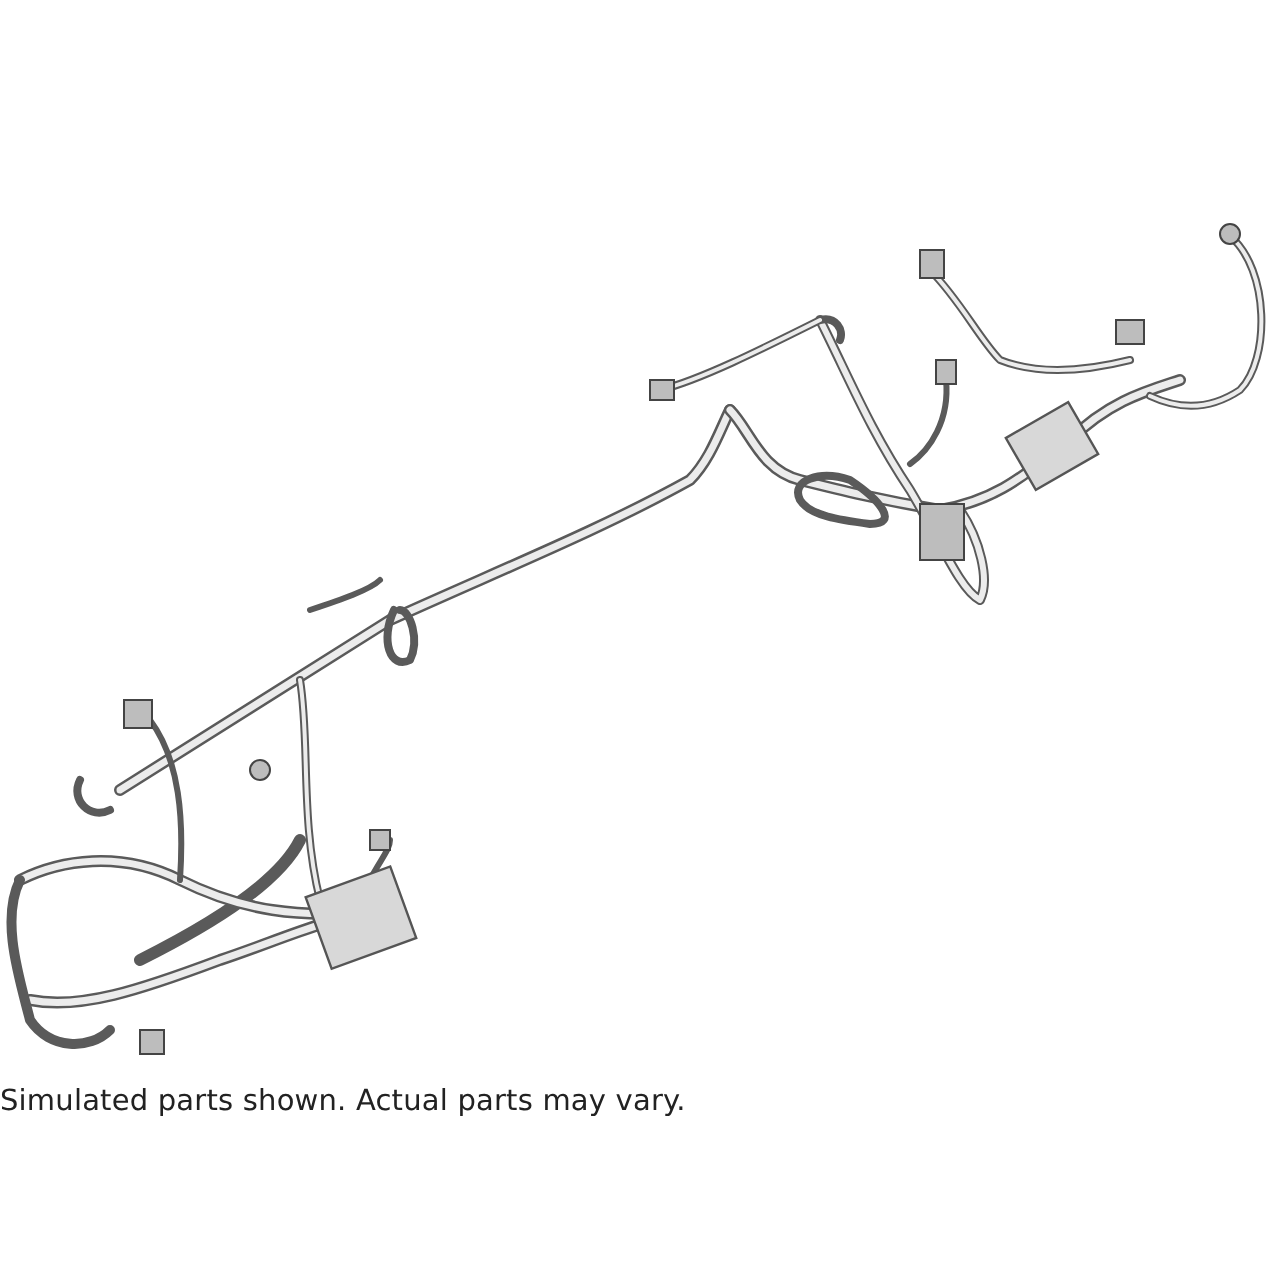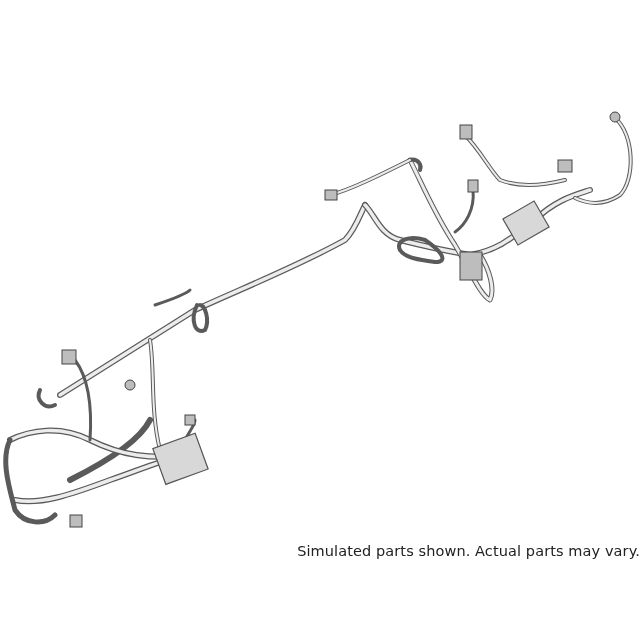--- a/index.html
+++ b/index.html
@@ -1,18 +1,18 @@
 <!DOCTYPE html>
 <html><head>
 <meta charset="utf-8">
 <style>
   html, body { margin:0; padding:0; background:#ffffff; }
   body { width:640px; height:640px; position:relative; overflow:hidden; font-family:"DejaVu Sans", sans-serif; }
   .stage { position:absolute; left:0; top:0; width:640px; height:640px; }
-  .caption { position:absolute; left:0; width:640px; top:543px; text-align:right; font-size:14.5px; color:#222; letter-spacing:0.1px; }
+  .caption { position:absolute; left:0; width:640px; top:543px; text-align:left; font-size:14.5px; color:#222; letter-spacing:0.1px; }
   svg .w { fill:none; stroke:#5a5a5a; stroke-linecap:round; stroke-linejoin:round; }
   svg .wi { fill:none; stroke:#ececec; stroke-linecap:round; stroke-linejoin:round; }
   svg .box { fill:#d8d8d8; stroke:#555; stroke-width:1.2; }
   svg .con { fill:#bdbdbd; stroke:#444; stroke-width:1; }
 </style>
 </head>
 <body>
 
 <div class="stage">
   <svg width="640" height="640" viewBox="0 0 640 640">

